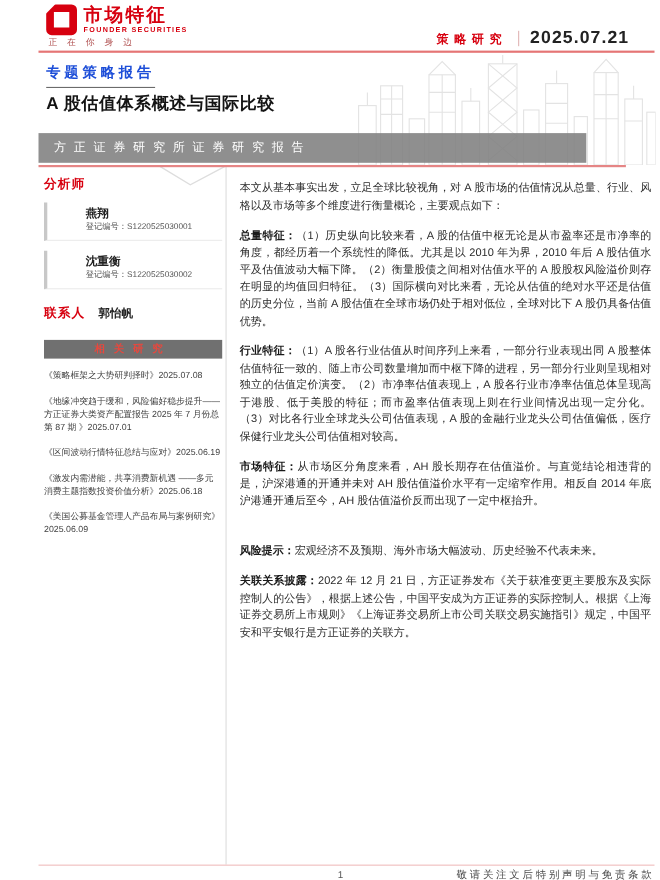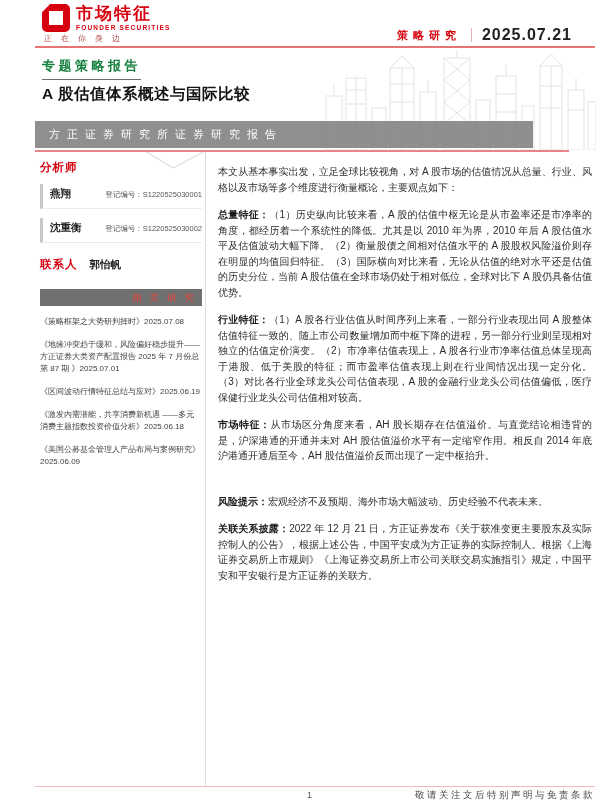--- a/index.html
+++ b/index.html
@@ -15,44 +15,44 @@
   .logo-cn { font-size:17px; font-weight:bold; color:#d7000f; letter-spacing:2px; line-height:19px; }
   .logo-en { font-size:6.5px; font-weight:bold; color:#d7000f; letter-spacing:1.2px; margin-top:1px; }
   .tagline { position:absolute; left:44px; top:33px; font-size:8px; color:#b05050; letter-spacing:9px; }
   .head-right { position:absolute; top:26px; right:28px; display:flex; align-items:center; gap:10px; }
   .head-cat { font-size:11px; font-weight:bold; color:#d7000f; letter-spacing:5px; }
   .head-div { width:1px; height:14px; background:#e0b4b4; }
   .head-date { font-size:16px; font-weight:bold; color:#222; letter-spacing:1px; }
   .head-line { position:absolute; left:35px; top:46px; width:560px; height:1.5px; background:#e57575; }
 
   
-  .report-type { position:absolute; left:42px; top:57px; font-size:13px; font-weight:bold; color:#15803d;
+  .report-type { position:absolute; left:42px; top:57px; font-size:13px; font-weight:bold; color:#1d4ed8;
                  letter-spacing:3.5px; padding-bottom:4px; border-bottom:1.5px solid #6b6b6b; }
   .doc-title { position:absolute; left:42px; top:84px; font-size:15.5px; font-weight:bold; color:#141414; letter-spacing:0.5px; }
 
   .skyline { position:absolute; right:4px; top:50px; z-index:1; }
   .banner { position:absolute; left:35px; top:121px; width:498px; height:27px; z-index:2;
             background:rgba(128,128,128,0.88); color:#fff; font-size:11px; letter-spacing:7px;
             line-height:27px; padding-left:14px; }
   .banner-line { position:absolute; left:35px; top:150px; width:534px; height:1.5px; background:#e58585; z-index:3; }
   .notch { position:absolute; left:135px; top:149px; z-index:1; }
   .v-sep { position:absolute; left:205px; top:151px; width:1px; height:635px; background:#ddd; }
 
   
   .sidebar { position:absolute; left:40px; top:160px; width:162px; }
   .sb-label { font-size:11.5px; font-weight:bold; color:#d7000f; letter-spacing:1px; }
   .analyst-row { display:flex; justify-content:space-between; align-items:baseline;
                  border-left:3px solid #c8c8c8; border-bottom:1px solid #ececec;
-                 padding:3px 0 7px 7px; margin-top:9px; }
+                 padding:3px 0 7px 7px; margin-top:9px;flex-direction:column; }
   .analyst-name { font-size:10.5px; font-weight:bold; color:#222; }
-  .analyst-reg { font-size:7.5px; color:#555; }
+  .analyst-reg { font-size:7.5px; color:#555;margin-left:28px; }
   .contact-row { display:flex; align-items:baseline; gap:12px; margin-top:14px; }
   .contact-name { font-size:10.5px; font-weight:bold; color:#222; }
   .related-banner { margin-top:17px; height:17px; background:#707070; color:#e8473d;
-                    font-size:9.5px; font-weight:normal; letter-spacing:8px; text-align:right; line-height:17px; }
+                    font-size:9.5px; font-weight:bold; letter-spacing:8px; text-align:center; line-height:17px; }
   .related-list { margin-top:10px; }
   .related-item { font-size:8px; color:#3f3f3f; line-height:12px; margin-bottom:11px; }
 
   
   .main { position:absolute; left:218px; top:164px; width:374px; }
   .main p { font-size:10px; line-height:15.5px; color:#2b2b2b; text-align:justify; margin-bottom:12px; }
   .main p b { color:#1a1a1a; }
   .risk-p { margin-top:30px !important; }
 
   

